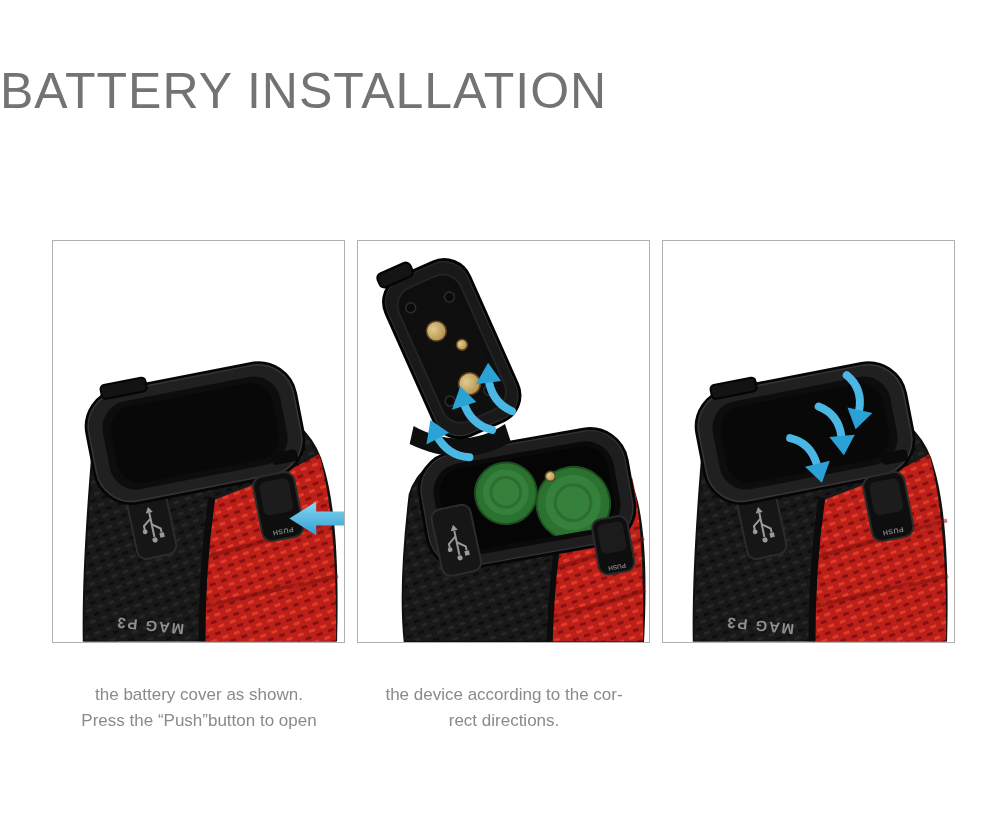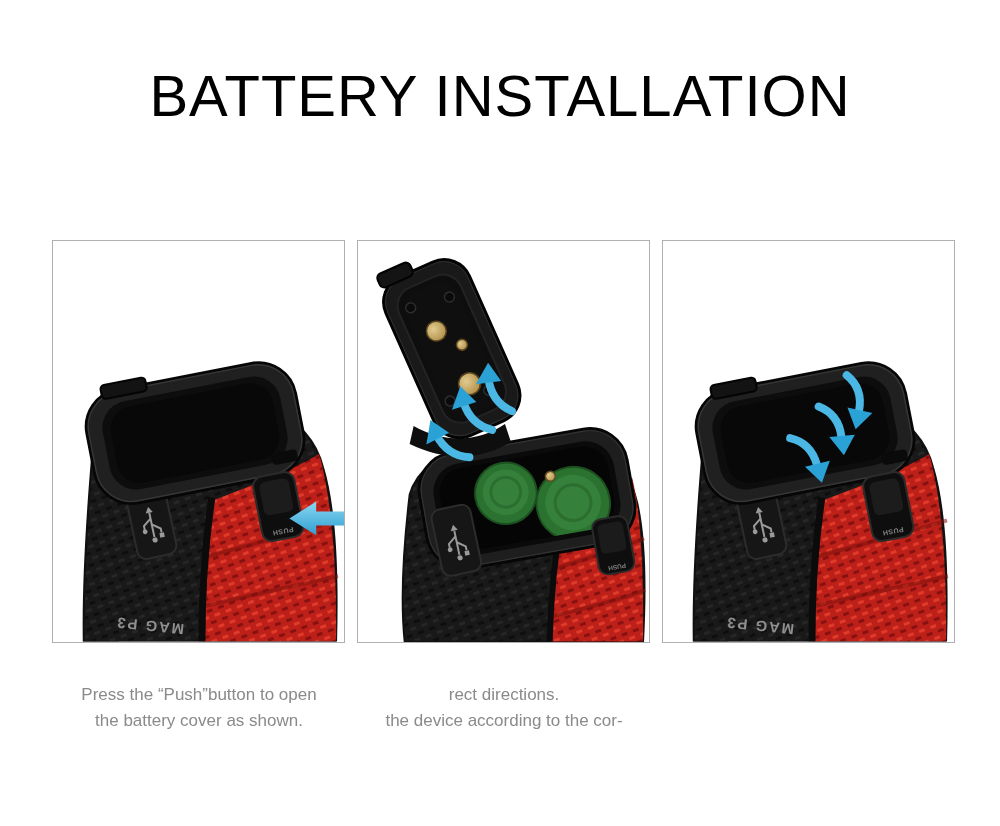--- a/index.html
+++ b/index.html
@@ -1,19 +1,19 @@
 <!DOCTYPE html>
 <html><head>
 <meta charset="utf-8">
 <style>
   html,body{margin:0;padding:0;background:#ffffff;}
   .page{position:relative;width:1000px;height:826px;background:#ffffff;overflow:hidden;
         font-family:"Liberation Sans", sans-serif;}
-  .title{position:absolute;top:62px;left:0;width:1000px;margin:0;text-align:center;
-         font-size:58px;font-weight:300;letter-spacing:1px;color:#000000;
+  .title{position:absolute;top:62px;left:0;width:1000px;margin:0;text-align:left;
+         font-size:50px;font-weight:300;letter-spacing:1px;color:#737373;
          font-family:"Liberation Sans", sans-serif;}
   .panel{position:absolute;top:240px;width:291px;height:401px;background:#ffffff;
          border:1px solid #b0b0b3;}
   .panel svg{display:block;width:291px;height:401px;}
   #panel-1{left:52px;} #panel-2{left:357px;} #panel-3{left:662px;}
   .caption{position:absolute;top:682px;width:310px;text-align:center;color:#8a8a8a;
            font-size:17px;line-height:26px;}
   #caption-1{left:44px;} #caption-2{left:349px;} #caption-3{left:654px;}
   .defs-svg{position:absolute;width:0;height:0;}
 </style>
@@ -179,21 +179,21 @@
       <use href="#sym-device-closed"></use>
       <g>
         <use href="#g-swoosh-down" transform="translate(126,196)"></use>
         <use href="#g-swoosh-down" transform="translate(155,164) rotate(8)"></use>
         <use href="#g-swoosh-down" transform="translate(184,132) rotate(26)"></use>
       </g>
     </svg>
   </div>
 
   <div class="caption" id="caption-1">
+    <div>the battery cover as shown.</div>
     <div>Press the “Push”button to open</div>
-    <div>the battery cover as shown.</div>
   </div>
   <div class="caption" id="caption-2">
+    <div>the device according to the cor-</div>
     <div>rect directions.</div>
-    <div>the device according to the cor-</div>
   </div>
 
 </div>
 
 </body></html>

